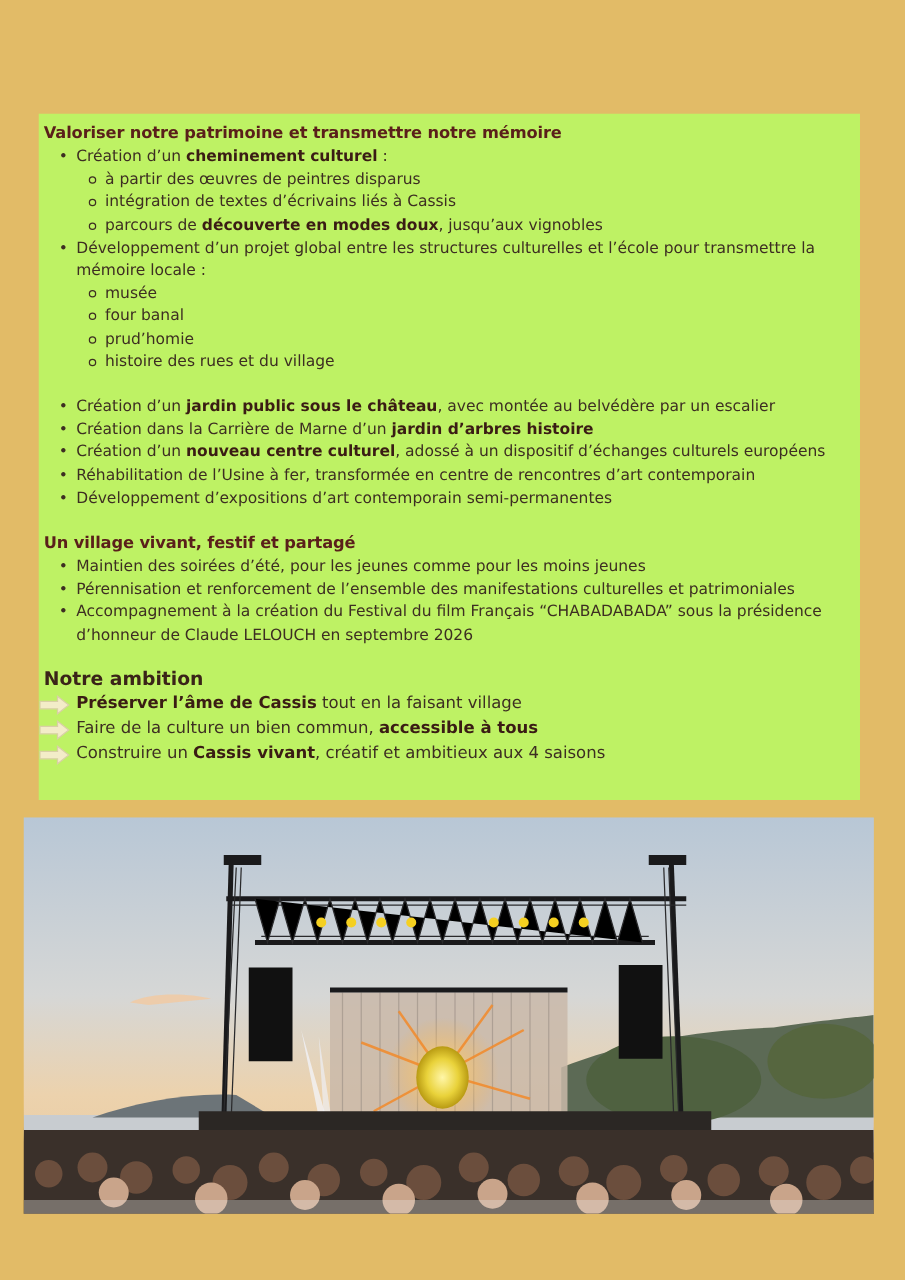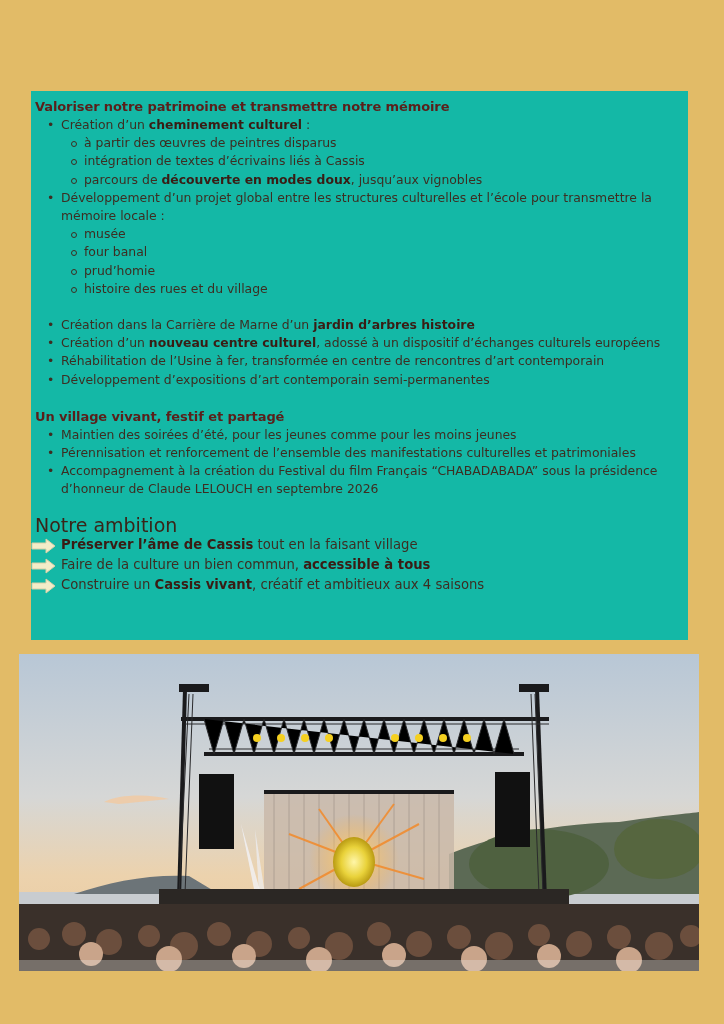--- a/index.html
+++ b/index.html
@@ -8,21 +8,21 @@
     background: #e2bb67;
     position: relative;
     overflow: hidden;
     font-family: "DejaVu Sans", "Liberation Sans", sans-serif;
     color: #3a2a1e;
   }
   .panel {
     position: absolute;
     left: 31px; top: 91px;
     width: 657px; height: 549px;
-    background: #14b8a6;
+    background: #bef264;
     box-sizing: border-box;
     padding: 7px 0 0 4px;
   }
   .section-title {
     font-weight: bold;
     color: #5a1f1a;
     font-size: 13px;
     line-height: 18px;
     margin: 0;
     letter-spacing: -0.1px;
@@ -44,21 +44,21 @@
   ul.lvl2 > li {
     position: relative; padding-left: 15px;
     font-size: 12.4px; line-height: 18.2px;
   }
   ul.lvl2 > li::before {
     content: ""; position: absolute; left: 2px; top: 7px;
     width: 4px; height: 4px; border: 1px solid #3d2e22; border-radius: 50%;
   }
   b, .strong { font-weight: bold; color: #3a1c14; }
   .ambition-title {
-    font-weight: normal; font-size: 19px; line-height: 20px;
+    font-weight: bold; font-size: 15px; line-height: 20px;
     color: #3a2418; margin: 0;
   }
   .amb-row {
     position: relative; padding-left: 26px;
     font-size: 13.2px; line-height: 20px;
     color: #3d2e22;
   }
   .amb-row .arrow {
     position: absolute; left: -4px; top: 3px; width: 26px; height: 16px;
   }
@@ -94,20 +94,21 @@
           <li><span>four banal</span></li>
           <li><span>prud’homie</span></li>
           <li><span>histoire des rues et du village</span></li>
         </ul>
       </li>
     </ul>
   </div>
 
   <div class="section" style="margin-bottom:19px">
     <ul class="lvl1">
+      <li><span>Création d’un </span><b>jardin public sous le château</b><span>, avec montée au belvédère par un escalier</span></li>
       <li><span>Création dans la Carrière de Marne d’un </span><b>jardin d’arbres histoire</b><span></span></li>
       <li><span>Création d’un </span><b>nouveau centre culturel</b><span>, adossé à un dispositif d’échanges culturels européens</span></li>
       <li><span>Réhabilitation de l’Usine à fer, transformée en centre de rencontres d’art contemporain</span></li>
       <li><span>Développement d’expositions d’art contemporain semi-permanentes</span></li>
     </ul>
   </div>
 
   <div class="section" style="margin-bottom:16px">
     <p class="section-title">Un village vivant, festif et partagé</p>
     <ul class="lvl1">

